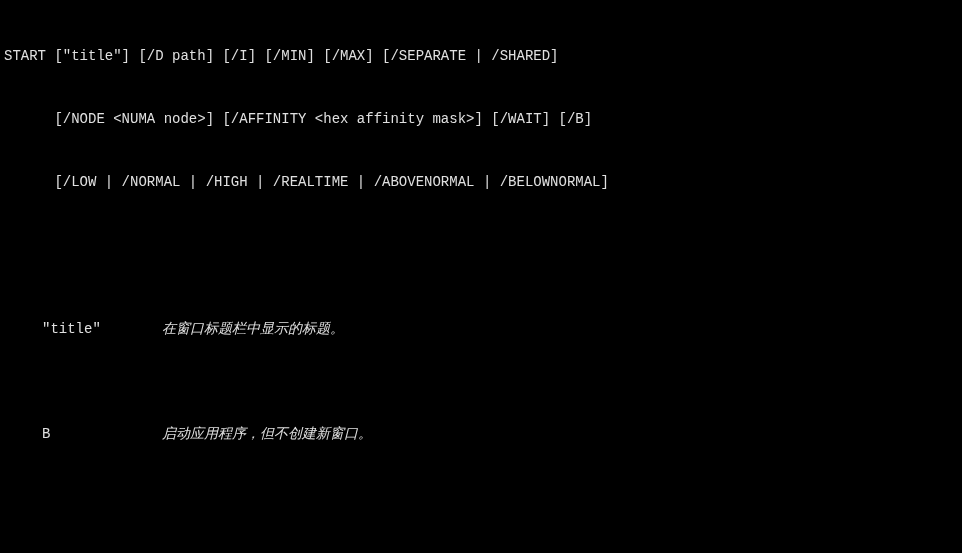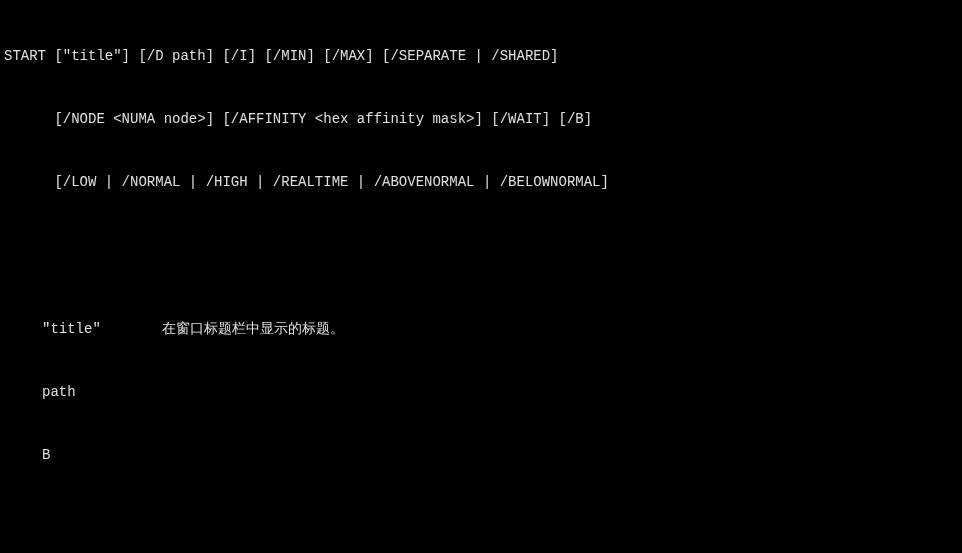--- a/index.html
+++ b/index.html
@@ -28,40 +28,41 @@
     .param-row {
       display: flex;
       white-space: pre;
     }
     .param-name {
       padding-left: 38px;
       min-width: 158px;
     }
     .param-desc {
       flex: 1;
+      font-style: italic;
     }
   </style>
 </head>
 <body>
 
 <div class="terminal-output">
   <div class="line">START ["title"] [/D path] [/I] [/MIN] [/MAX] [/SEPARATE | /SHARED]</div>
   <div class="line">      [/NODE &lt;NUMA node&gt;] [/AFFINITY &lt;hex affinity mask&gt;] [/WAIT] [/B]</div>
   <div class="line">      [/LOW | /NORMAL | /HIGH | /REALTIME | /ABOVENORMAL | /BELOWNORMAL]</div>
   <div class="line">&nbsp;</div>
 
   <div class="param-row">
     <span class="param-name">"title"</span>
     <span class="param-desc">在窗口标题栏中显示的标题。</span>
   </div>
   <div class="param-row">
-    <span class="param-name">path</span>
   </div>
   <div class="param-row">
     <span class="param-name">B</span>
+    <span class="param-desc">启动应用程序，但不创建新窗口。</span>
   </div>
   
   
   
   
   
   
   
   
   

